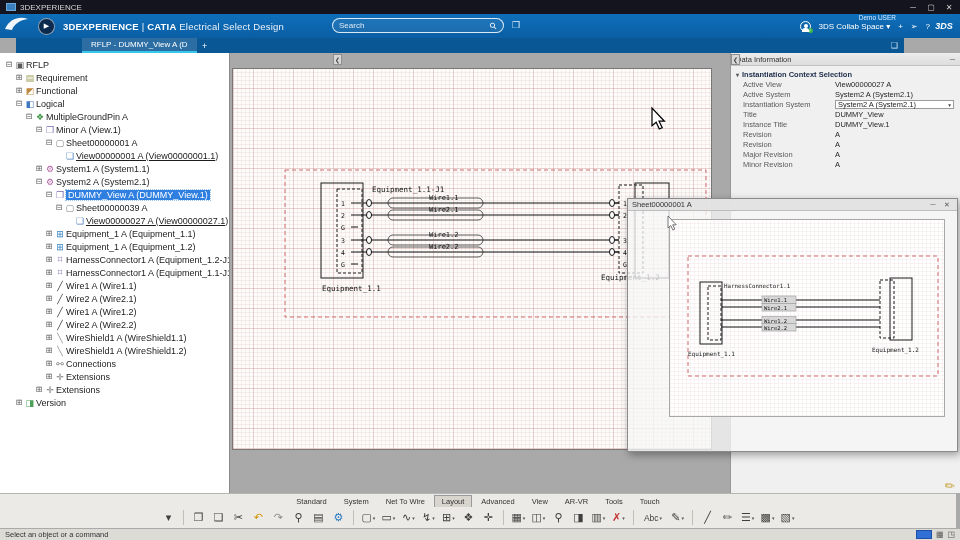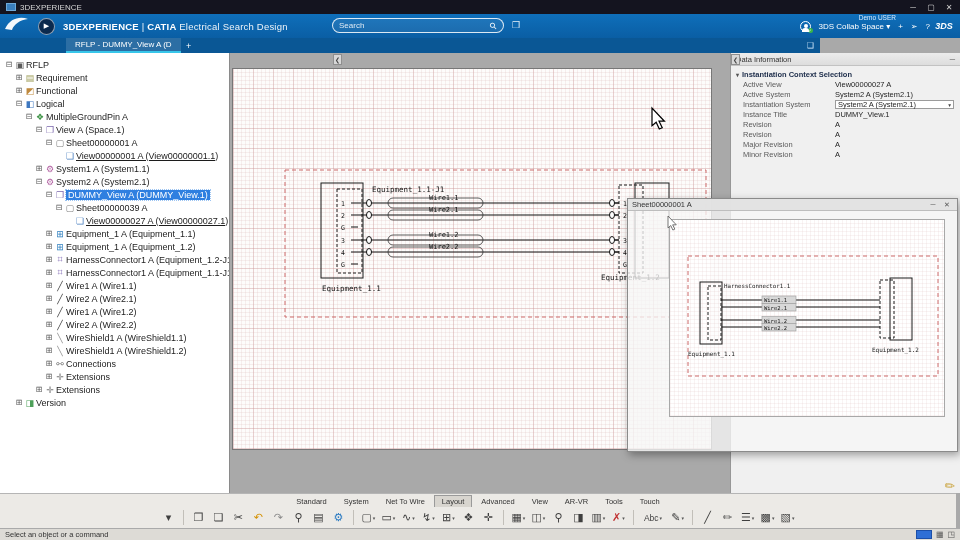--- a/index.html
+++ b/index.html
@@ -34,21 +34,21 @@
   .avatar{width:11px;height:11px;border:1px solid #fff;border-radius:50%;position:relative}
   .avatar::before{content:"";position:absolute;left:3px;top:1.5px;width:4px;height:4px;border-radius:50%;background:#fff}
   .avatar::after{content:"";position:absolute;left:1.5px;top:6px;width:7px;height:3.5px;border-radius:3px 3px 0 0;background:#fff}
   .avatar .chk{position:absolute;right:-3px;bottom:-2px;width:5px;height:5px;background:#39b54a;border-radius:50%;
     font-size:4px;color:#fff;line-height:5px;text-align:center}
   .hico{cursor:default}
   .logo3ds{position:absolute;right:4px;top:3px;width:24px;height:18px;display:flex;align-items:center;justify-content:center;
     font-size:9px;font-weight:bold;font-style:italic;color:#fff}
 
   
-  .tabstrip{position:absolute;left:0;top:38px;width:820px;height:15px;background:#0a5795;display:flex;align-items:stretch;z-index:30}
+  .tabstrip{position:absolute;left:16px;top:38px;width:888px;height:15px;background:#0a5795;display:flex;align-items:stretch;z-index:30}
   .doc-tab{margin-left:66px;padding:0 9px;display:flex;align-items:center;font-size:8px;color:#fff;
     background:rgba(255,255,255,.14);border-bottom:2px solid #38c6ea;white-space:nowrap}
   .newtab{width:16px;display:flex;align-items:center;justify-content:center;color:#fff;font-size:9px}
   .tabstrip .fsico{margin-left:auto;margin-right:6px;display:flex;align-items:center;color:#dbeeff;font-size:8px}
 
   
   .tree-panel{position:absolute;left:0;top:53px;width:230px;bottom:47px;background:#ffffff;border-right:1px solid #8a8a8a;
     overflow:hidden;z-index:3;padding-top:5px}
   .trow{display:flex;align-items:center;height:13px;font-size:9px;color:#1c1c1c;white-space:nowrap;cursor:default}
   .trow.sel .tlabel{background:#2e7fe0;color:#fff;padding:0 2px;outline:1px dotted #9cc4f2}
@@ -149,21 +149,21 @@
     <span class="swoosh">
       <svg width="26" height="16" viewBox="0 0 26 16">
           <path d="M1 13 C6 2 16 0 24 3 C16 4 10 8 8 14 Z" fill="#ffffff" opacity=".95"></path>
         </svg>
     </span>
     <span class="compass">▶</span>
     <span class="brand">
       <b>3DEXPERIENCE</b>
       <span class="lite">|</span>
       <b>CATIA</b>
-      <span class="lite">Electrical Search Design</span>
+      <span class="lite">Electrical Select Design</span>
     </span>
     <span class="searchwrap">
       <input placeholder="Search" style="">
       <span class="mag">⚲</span>
     </span>
     <span class="tagico">❒</span>
     <span class="demouser">Demo USER</span>
     <span class="hright">
       <span class="avatar">
           <span class="chk">✓</span>
@@ -208,21 +208,21 @@
           <span class="tlabel">Logical</span>
         </div>
         <div class="trow" style="padding-left: 24px;">
           <span class="exp">⊟</span>
           <span class="ticon" style="color: rgb(63, 148, 71);">❖</span>
           <span class="tlabel">MultipleGroundPin A</span>
         </div>
         <div class="trow" style="padding-left: 34px;">
           <span class="exp">⊟</span>
           <span class="ticon" style="color: rgb(123, 104, 174);">❐</span>
-          <span class="tlabel">View A (Space.1)</span>
+          <span class="tlabel">Minor A (View.1)</span>
         </div>
         <div class="trow" style="padding-left: 44px;">
           <span class="exp">⊟</span>
           <span class="ticon" style="color: rgb(125, 125, 125);">▢</span>
           <span class="tlabel">Sheet00000001 A</span>
         </div>
         <div class="trow" style="padding-left: 54px;">
           <span class="exp"></span>
           <span class="ticon" style="color: rgb(74, 127, 192);">❏</span>
           <span class="tlabel und">View00000001 A (View00000001.1)</span>
@@ -411,20 +411,24 @@
           <span class="pvalue">System2 A (System2.1)</span>
         </div>
         <div class="prow">
           <span class="plabel">Instantiation System</span>
           <span class="pcombo">
             <span class="pvalue">System2 A (System2.1)</span>
             <span class="pcaret">▾</span>
           </span>
         </div>
         <div class="prow">
+          <span class="plabel">Title</span>
+          <span class="pvalue">DUMMY_View</span>
+        </div>
+        <div class="prow">
           <span class="plabel">Instance Title</span>
           <span class="pvalue">DUMMY_View.1</span>
         </div>
         <div class="prow">
           <span class="plabel">Revision</span>
           <span class="pvalue">A</span>
         </div>
         <div class="prow">
           <span class="plabel">Revision</span>
           <span class="pvalue">A</span>

